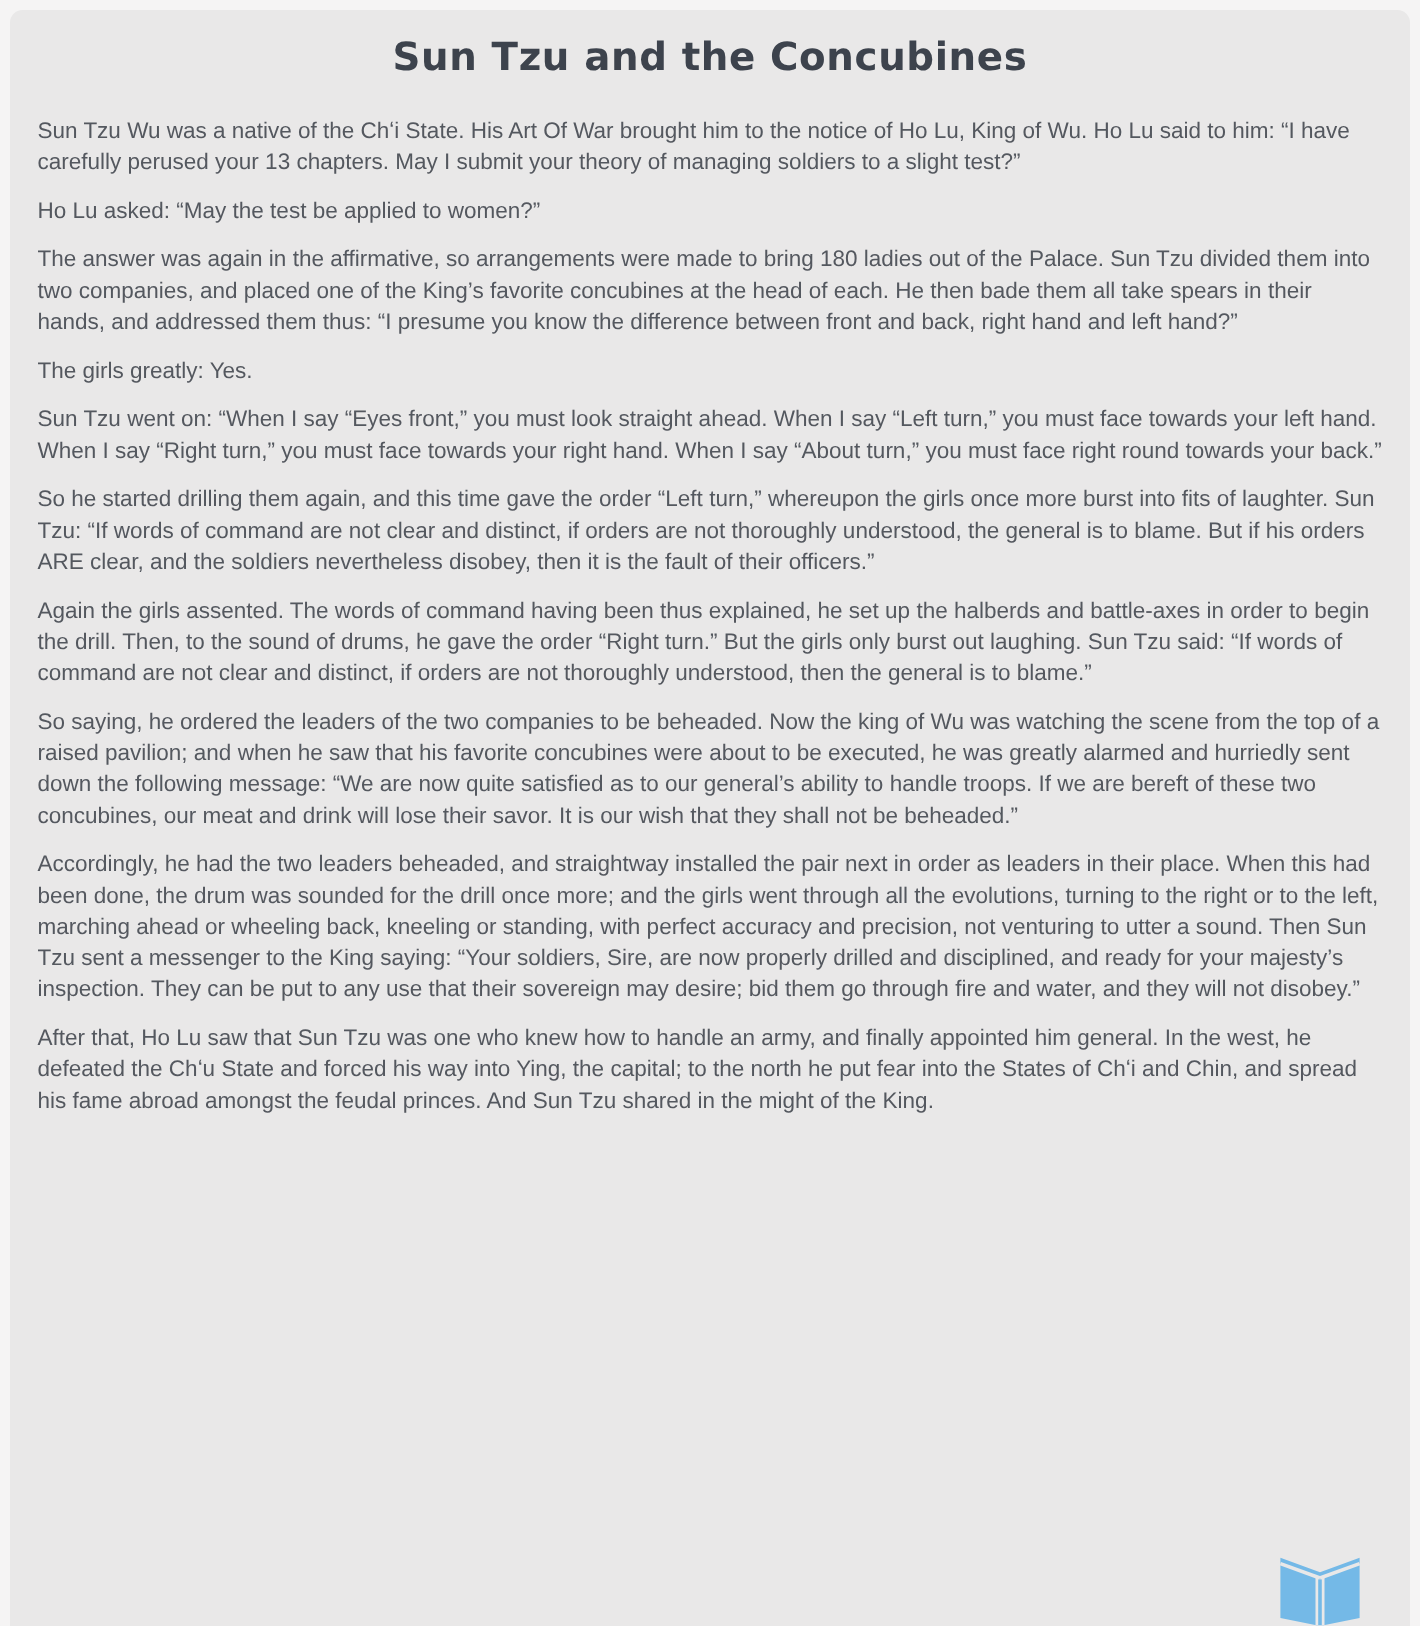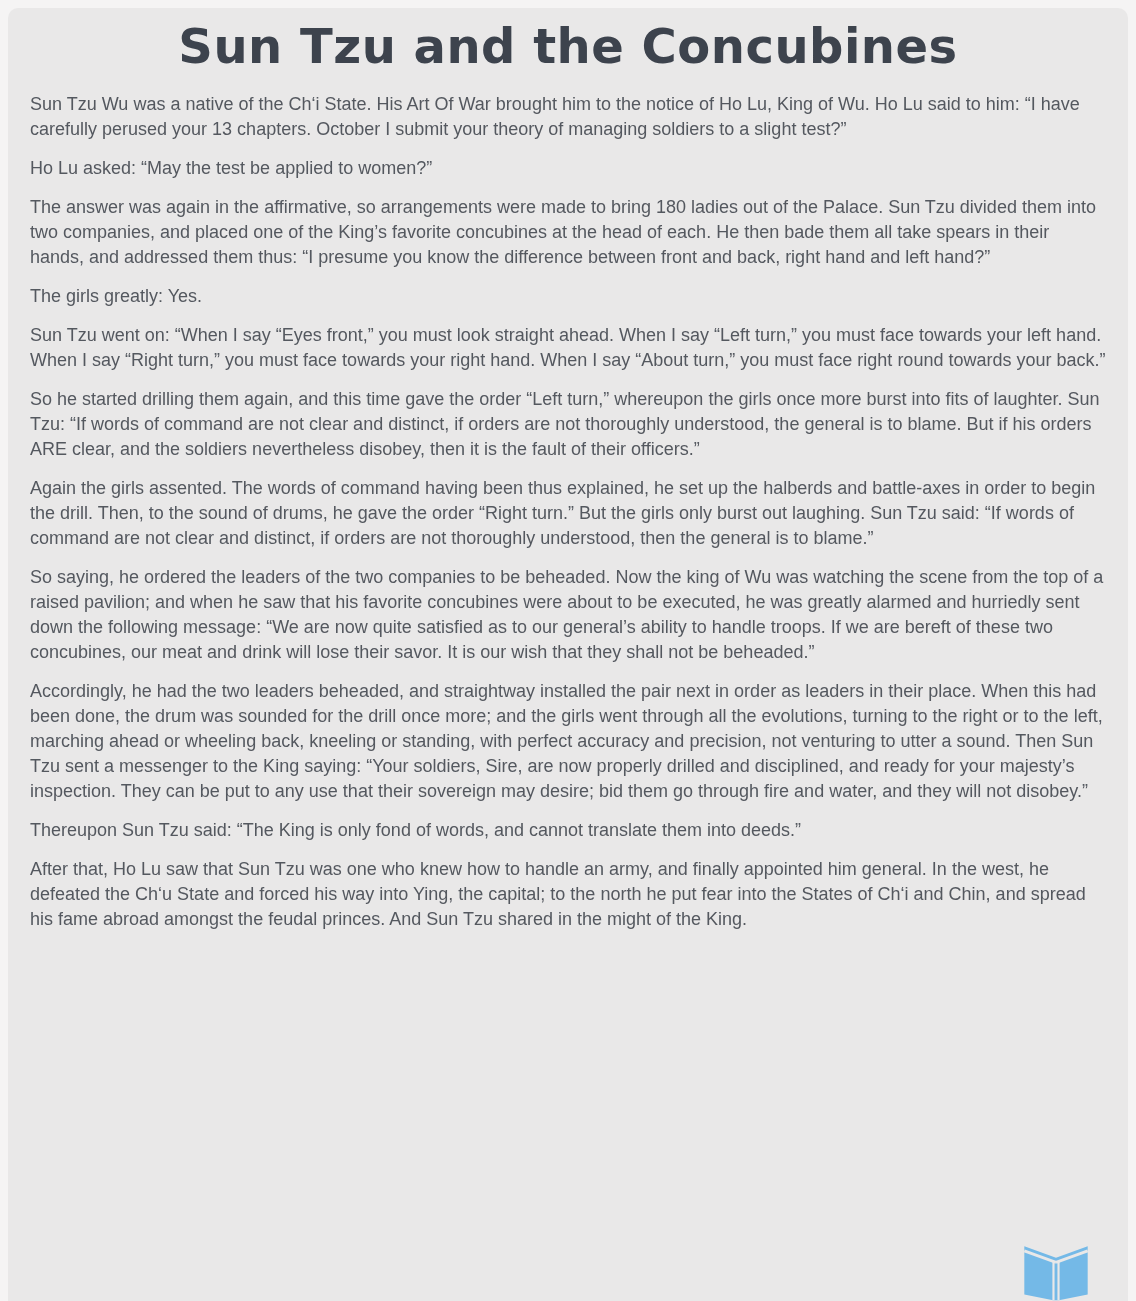--- a/index.html
+++ b/index.html
@@ -19,21 +19,21 @@
     height: 1293px;
     background: #e9e8e8;
     border-radius: 10px 10px 0 0;
     box-sizing: border-box;
   }
   h1.doc-title {
     margin: 14px 0 22px 0;
     text-align: center;
     font-family: "DejaVu Sans", sans-serif;
     font-weight: 800;
-    font-size: 48px;
+    font-size: 31px;
     line-height: 48px;
     letter-spacing: 0.5px;
     color: #3d434d;
   }
   .content {
     padding: 0 22px 0 22px;
     color: #54585f;
     font-size: 18px;
     line-height: 25px;
     text-align: left;
@@ -50,30 +50,29 @@
   }
 </style>
 </head>
 <body>
 
 <div class="page">
 
   <h1 class="doc-title">Sun Tzu and the Concubines</h1>
 
   <div class="content">
-    <p>Sun Tzu Wu was a native of the Chʻi State. His Art Of War brought him to the notice of Ho Lu, King of Wu. Ho Lu said to him: “I have carefully perused your 13 chapters. October I submit your theory of managing soldiers to a slight test?”</p>
+    <p>Sun Tzu Wu was a native of the Chʻi State. His Art Of War brought him to the notice of Ho Lu, King of Wu. Ho Lu said to him: “I have carefully perused your 13 chapters. May I submit your theory of managing soldiers to a slight test?”</p>
     <p>Ho Lu asked: “May the test be applied to women?”</p>
     <p>The answer was again in the affirmative, so arrangements were made to bring 180 ladies out of the Palace. Sun Tzu divided them into two companies, and placed one of the King’s favorite concubines at the head of each. He then bade them all take spears in their hands, and addressed them thus: “I presume you know the difference between front and back, right hand and left hand?”</p>
     <p>The girls greatly: Yes.</p>
     <p>Sun Tzu went on: “When I say “Eyes front,” you must look straight ahead. When I say “Left turn,” you must face towards your left hand. When I say “Right turn,” you must face towards your right hand. When I say “About turn,” you must face right round towards your back.”</p>
     <p>So he started drilling them again, and this time gave the order “Left turn,” whereupon the girls once more burst into fits of laughter. Sun Tzu: “If words of command are not clear and distinct, if orders are not thoroughly understood, the general is to blame. But if his orders ARE clear, and the soldiers nevertheless disobey, then it is the fault of their officers.”</p>
     <p>Again the girls assented. The words of command having been thus explained, he set up the halberds and battle-axes in order to begin the drill. Then, to the sound of drums, he gave the order “Right turn.” But the girls only burst out laughing. Sun Tzu said: “If words of command are not clear and distinct, if orders are not thoroughly understood, then the general is to blame.”</p>
     <p>So saying, he ordered the leaders of the two companies to be beheaded. Now the king of Wu was watching the scene from the top of a raised pavilion; and when he saw that his favorite concubines were about to be executed, he was greatly alarmed and hurriedly sent down the following message: “We are now quite satisfied as to our general’s ability to handle troops. If we are bereft of these two concubines, our meat and drink will lose their savor. It is our wish that they shall not be beheaded.”</p>
     <p>Accordingly, he had the two leaders beheaded, and straightway installed the pair next in order as leaders in their place. When this had been done, the drum was sounded for the drill once more; and the girls went through all the evolutions, turning to the right or to the left, marching ahead or wheeling back, kneeling or standing, with perfect accuracy and precision, not venturing to utter a sound. Then Sun Tzu sent a messenger to the King saying: “Your soldiers, Sire, are now properly drilled and disciplined, and ready for your majesty’s inspection. They can be put to any use that their sovereign may desire; bid them go through fire and water, and they will not disobey.”</p>
-    <p>Thereupon Sun Tzu said: “The King is only fond of words, and cannot translate them into deeds.”</p>
     <p>After that, Ho Lu saw that Sun Tzu was one who knew how to handle an army, and finally appointed him general. In the west, he defeated the Chʻu State and forced his way into Ying, the capital; to the north he put fear into the States of Chʻi and Chin, and spread his fame abroad amongst the feudal princes. And Sun Tzu shared in the might of the King.</p>
   </div>
 
   <div class="book-icon">
     <svg viewBox="0 0 100 86" width="72" height="62" aria-hidden="true">
 
       <path d="M6 10 L50 26 L94 10 L94 77 L54 85 L46 85 L6 77 Z" fill="#74b9e7"></path>
 
       <path d="M6 16.5 L50 32.5" stroke="#e9e8e8" stroke-width="4" fill="none"></path>
       <path d="M94 16.5 L50 32.5" stroke="#e9e8e8" stroke-width="4" fill="none"></path>

